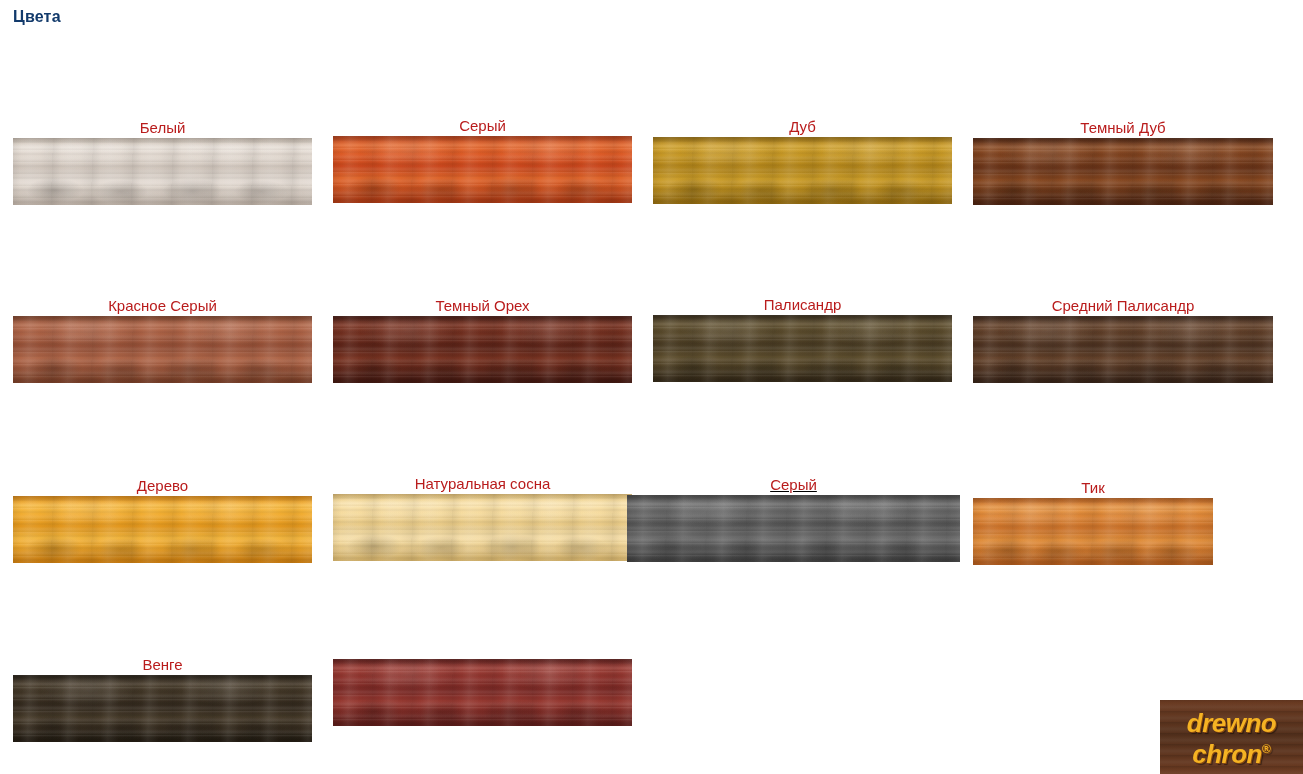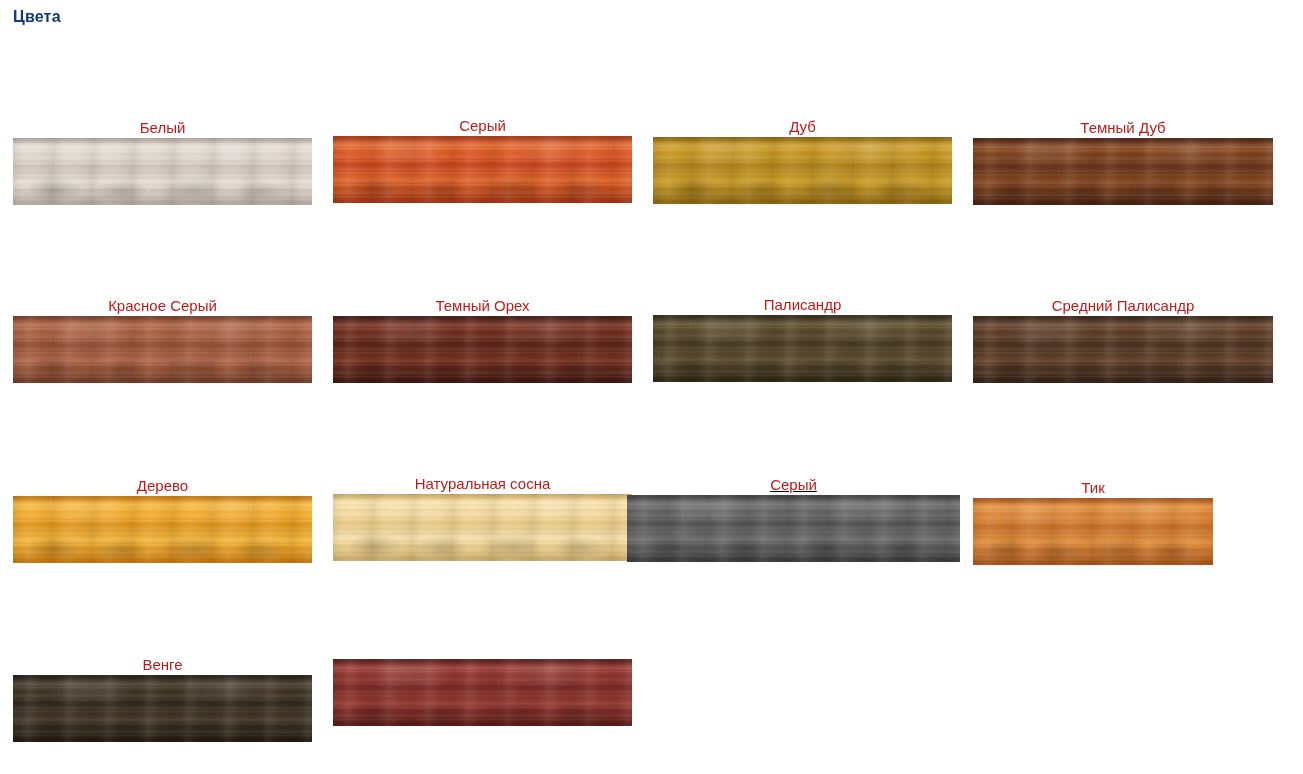--- a/index.html
+++ b/index.html
@@ -258,14 +258,21 @@
           <div class="swatch-chip" style="background: linear-gradient(rgb(95, 28, 25) 0%, rgb(154, 58, 50) 14%, rgb(126, 42, 38) 46%, rgb(154, 58, 50) 62%, rgb(95, 28, 25) 100%);">
             <div class="grain g1"></div>
             <div class="grain g2"></div>
             <div class="grain g3"></div>
             <div class="grain g4"></div>
           </div>
         </div>
       </div>
   </div>
 
+  <div class="logo-box">
+    <div class="woodlines"></div>
+    <div class="logo-text logo-line1">drewno</div>
+    <div class="logo-text logo-line2">
+      <span>chron</span><span class="logo-reg">®</span>
+    </div>
+  </div>
 
 </div>
 
 </body></html>

